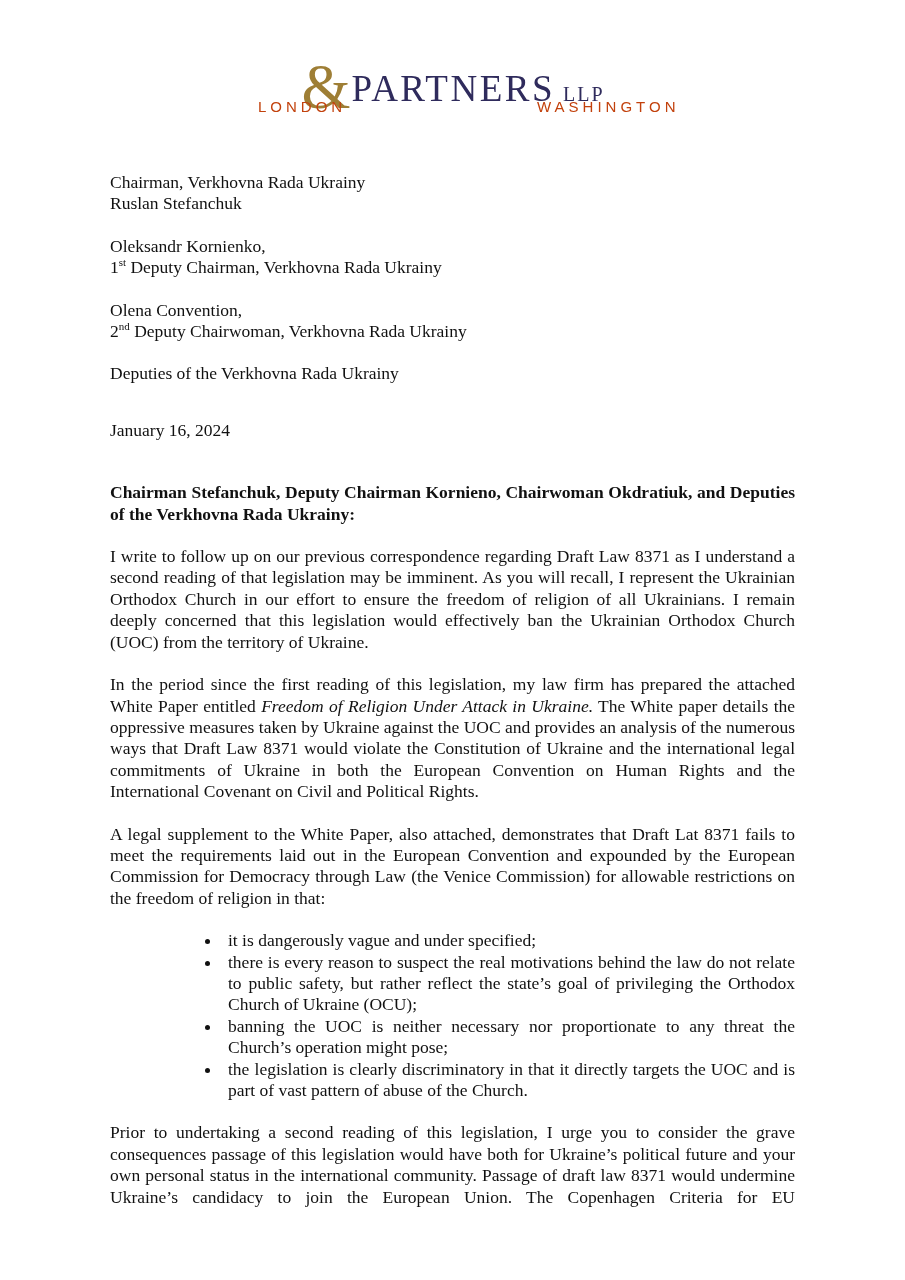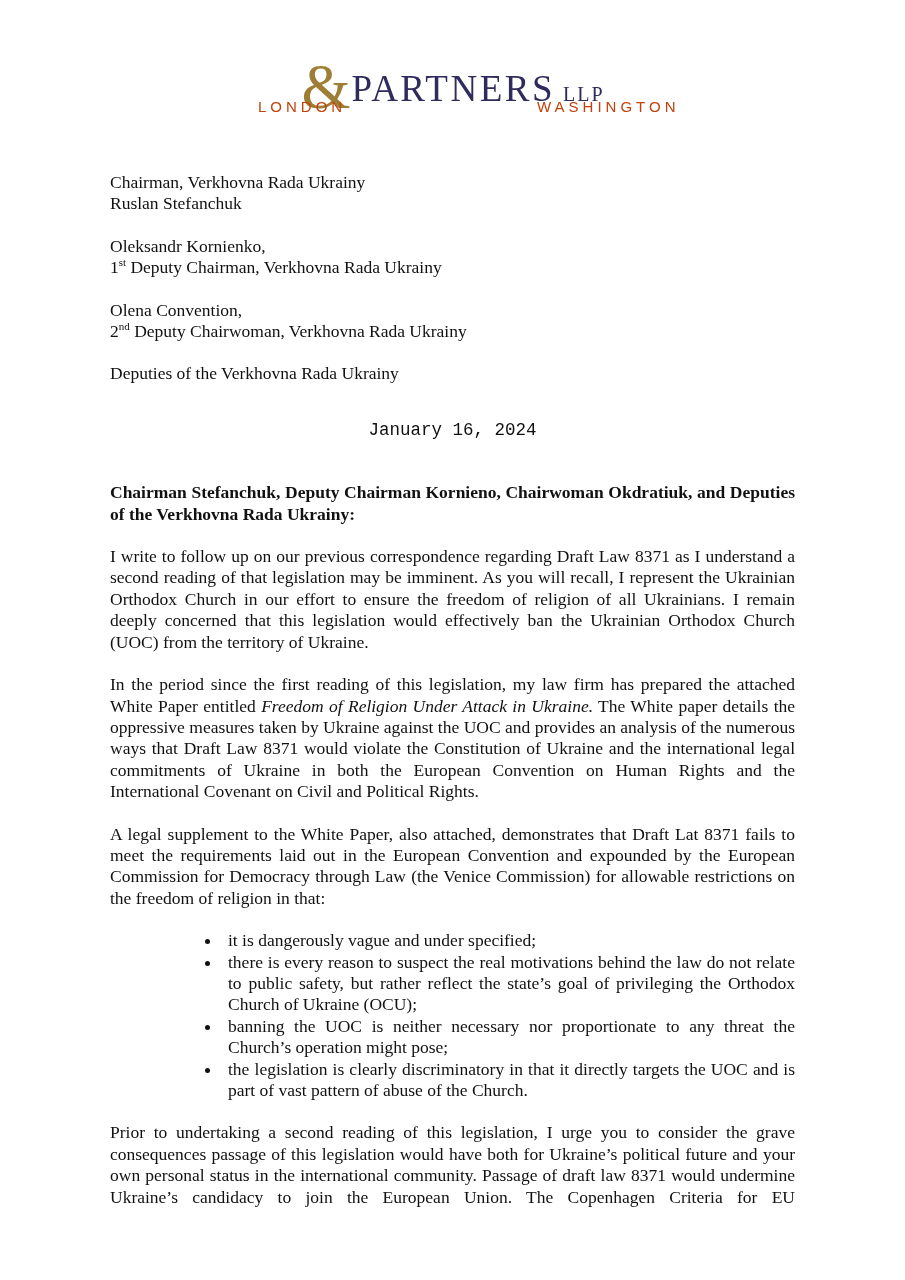--- a/index.html
+++ b/index.html
@@ -68,23 +68,22 @@
   .content {
     padding: 0 110px;
     margin-top: 44px;
     font-size: 17.5px;
     line-height: 21.4px;
   }
   .recipient-block { margin-bottom: 21px; }
   .recipient-line { display: block; }
   sup { font-size: 11px; vertical-align: super; line-height: 0; }
   .date-line {
-    text-align: center;
+    text-align: left;
     margin: 35px 0;
-    font-family: Liberation Mono, monospace;
   }
   .salutation {
     font-weight: bold;
     text-align: justify;
     margin-bottom: 21px;
     margin-top: 41px;
   }
   .para {
     text-align: justify;
     margin-bottom: 21px;

